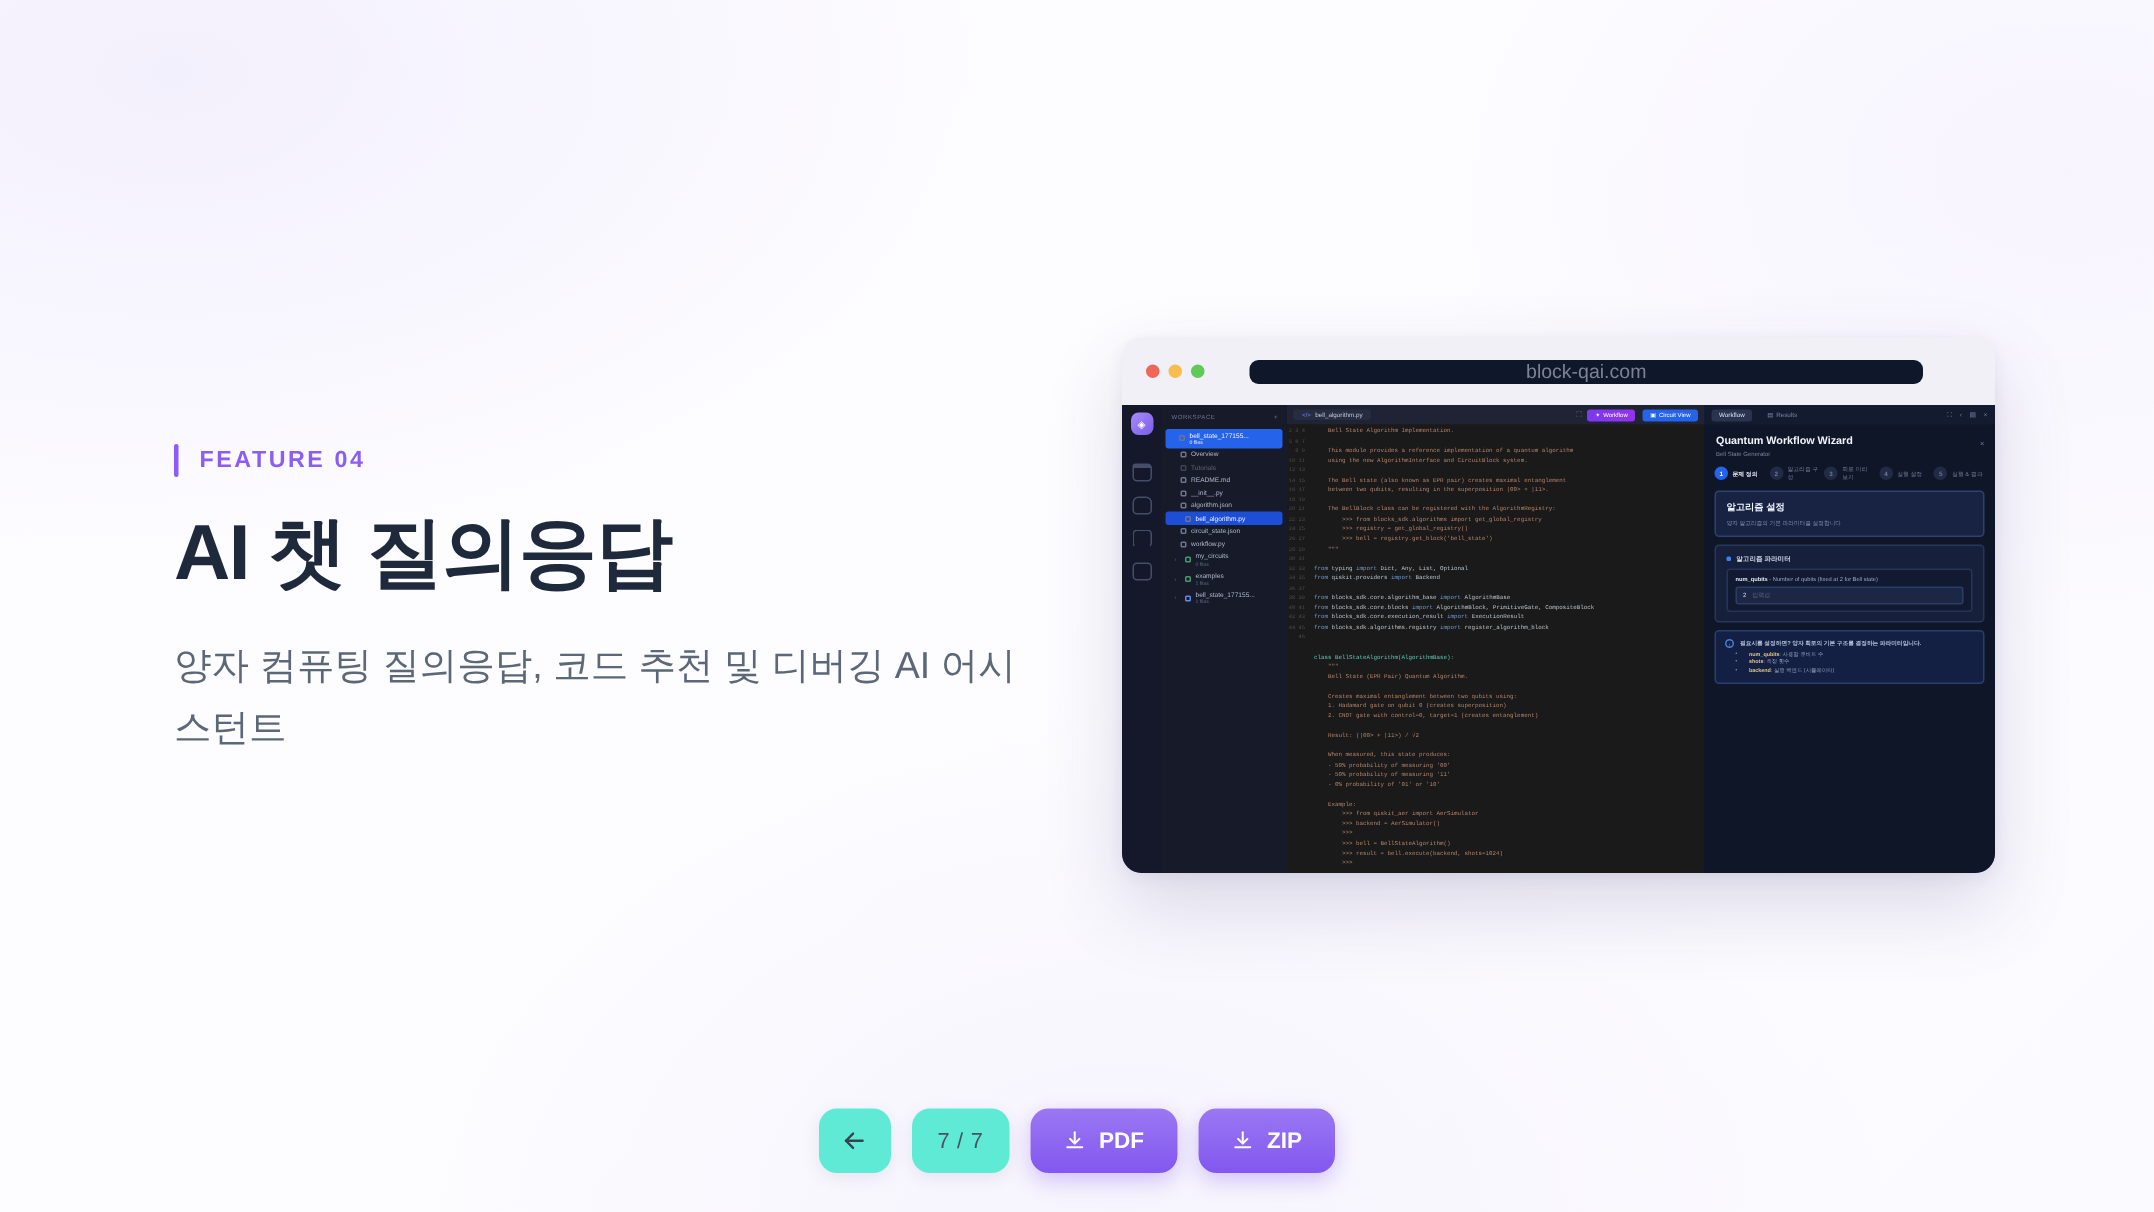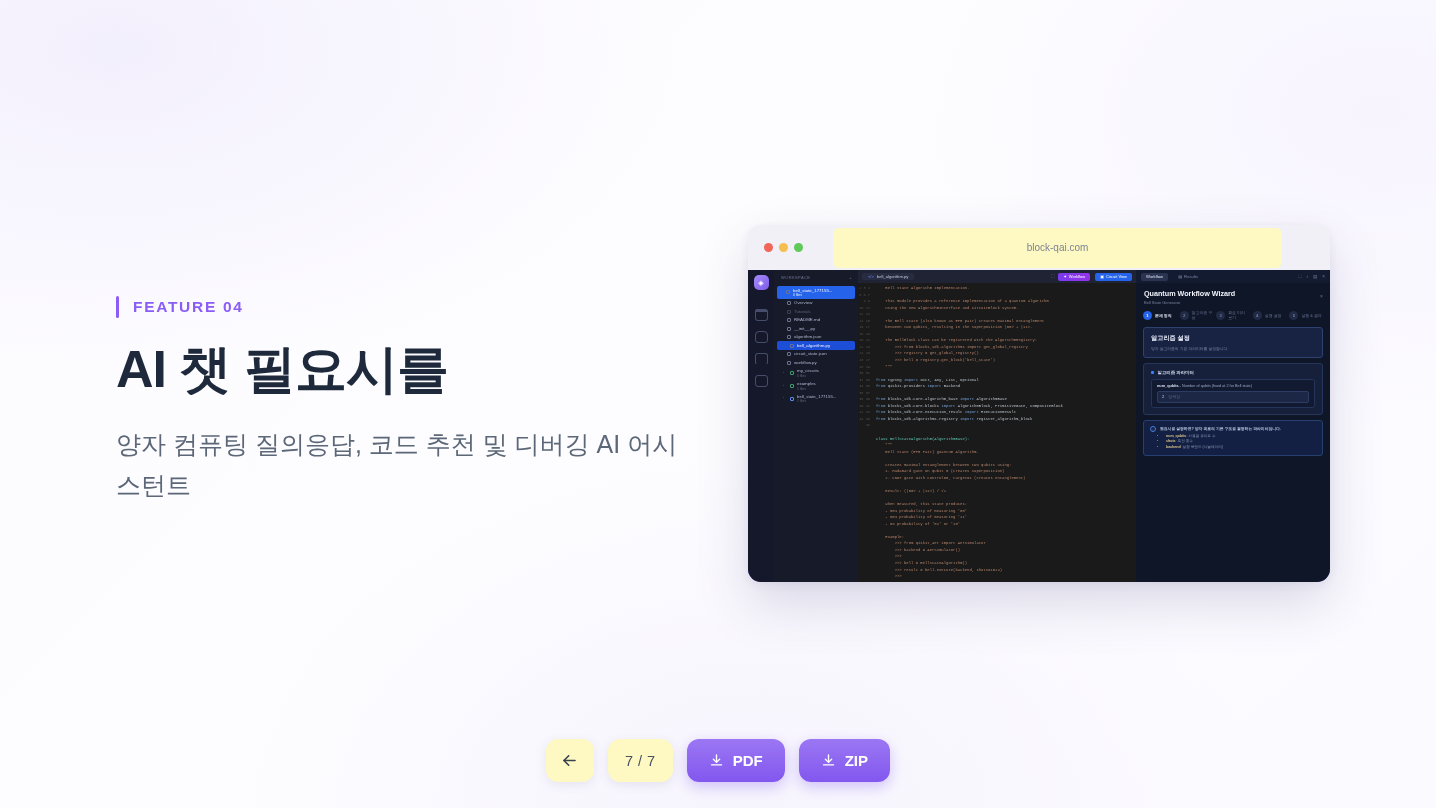--- a/index.html
+++ b/index.html
@@ -46,23 +46,23 @@
   .browser-bar {
     height: 45px; display: flex; align-items: center;
     padding: 0 16px; gap: 14px; background: #f1f0f6;
   }
   .dots { display: flex; gap: 6px; }
   .dot { width: 9px; height: 9px; border-radius: 50%; }
   .dot.r { background: #f0675a; }
   .dot.y { background: #f6be4f; }
   .dot.g { background: #5fc95a; }
   .urlbar {
-    flex: 1; height: 40px; background: #fef9c3; border-radius: 6px;
+    flex: 1; height: 16px; background: #0f172a; border-radius: 6px;
     display: flex; align-items: center; justify-content: center;
-    font-size: 10px; color: #7c8493; margin-right: 32px; margin-left: 16px;
+    font-size: 13px; color: #7c8493; margin-right: 32px; margin-left: 16px;
   }
 
   
   .ide { display: flex; height: 339px; background: #8b5cf6; }
   .rail {
     width: 26px; background: #15182a; display: flex; flex-direction: column;
     align-items: center; padding-top: 5px; gap: 10px; flex-shrink: 0;
   }
   .rail-logo {
     width: 15px; height: 15px; border-radius: 5px;
@@ -211,21 +211,21 @@
     background: #2563eb; color: #fff; font-size: 4.4px;
     padding: 3px 7px; border-radius: 2.5px; border: none;
   }
 
   
   .controls {
     position: absolute; left: 0; right: 0; bottom: 26px;
     display: flex; justify-content: center; align-items: center; gap: 14px;
   }
   .ctl {
-    height: 43px; background: #fef9c3; border: none; border-radius: 12px;
+    height: 43px; background: #5eead4; border: none; border-radius: 12px;
     box-shadow: 0 3px 11px rgba(70,60,120,0.10);
     display: flex; align-items: center; justify-content: center;
     color: #39404e; cursor: pointer;
   }
   .ctl.back { width: 48px; font-size: 17px; }
   .ctl.page { padding: 0 17px; font-size: 14.5px; color: #4a5161; letter-spacing: .5px; }
   .ctl.dl {
     padding: 0 22px; gap: 9px; color: #fff; font-size: 15px; font-weight: bold;
     background: linear-gradient(180deg,#9b77f3,#8257ef);
     box-shadow: 0 5px 14px rgba(130,87,239,0.33);
@@ -233,21 +233,21 @@
   .dl-ico { display: flex; align-items: center; }
 </style>
 </head>
 <body>
 
 <div class="hero">
   <div class="eyebrow">
     <div class="eyebrow-bar"></div>
     <div class="eyebrow-text">FEATURE 04</div>
   </div>
-  <h1 class="hero-title">AI 챗 필요시를</h1>
+  <h1 class="hero-title">AI 챗 질의응답</h1>
   <p class="hero-sub">양자 컴퓨팅 질의응답, 코드 추천 및 디버깅 AI 어시스턴트</p>
 </div>
 
 <div class="browser">
 
   <div class="browser-bar">
     <div class="dots">
       <span class="dot r"></span>
       <span class="dot y"></span>
       <span class="dot g"></span>

